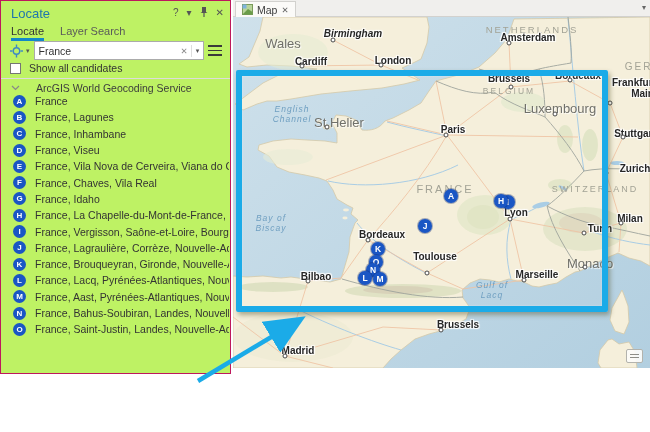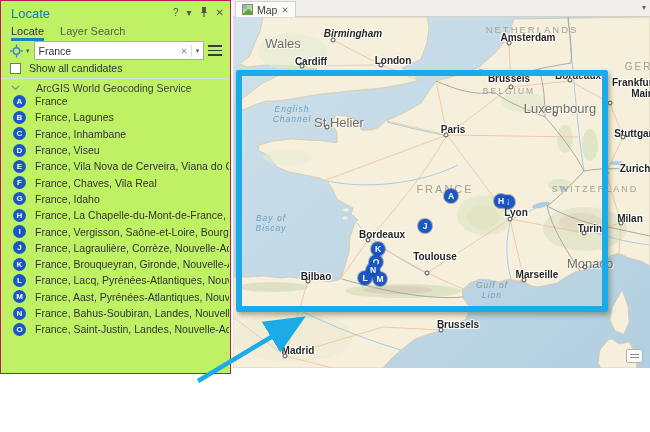--- a/index.html
+++ b/index.html
@@ -236,21 +236,21 @@
         </div>
         <div class="map-dot" style="left: 390px; top: 120px; transform: translate(-50%, -50%);"></div>
         <div class="city-label" style="left: 382px; top: 151px; transform: translate(-50%, -50%); margin-left: 20px;">
           <div>Zurich</div>
         </div>
         <div class="map-dot" style="left: 373px; top: 156px; transform: translate(-50%, -50%);"></div>
         <div class="city-label" style="left: 397px; top: 201px; transform: translate(-50%, -50%);">
           <div>Milan</div>
         </div>
         <div class="map-dot" style="left: 388px; top: 206px; transform: translate(-50%, -50%);"></div>
-        <div class="city-label" style="left: 357px; top: 211px; transform: translate(-50%, -50%);">
+        <div class="city-label" style="left: 367px; top: 211px; transform: translate(-50%, -50%);">
           <div>Turin</div>
         </div>
         <div class="map-dot" style="left: 351px; top: 216px; transform: translate(-50%, -50%);"></div>
         <div class="city-label" style="left: 283px; top: 195px; transform: translate(-50%, -50%);">
           <div>Lyon</div>
         </div>
         <div class="map-dot" style="left: 277px; top: 202px; transform: translate(-50%, -50%);"></div>
         <div class="city-label" style="left: 149px; top: 217px; transform: translate(-50%, -50%);">
           <div>Bordeaux</div>
         </div>
@@ -285,21 +285,21 @@
         <div class="water-label" style="left: 59px; top: 97px; transform: translate(-50%, -50%);">
           <div>English</div>
           <div>Channel</div>
         </div>
         <div class="water-label" style="left: 38px; top: 206px; transform: translate(-50%, -50%);">
           <div>Bay of</div>
           <div>Biscay</div>
         </div>
         <div class="water-label" style="left: 259px; top: 273px; transform: translate(-50%, -50%);">
           <div>Gulf of</div>
-          <div>Lion</div>
+          <div>Lacq</div>
         </div>
         <div class="map-marker" style="left: 218px; top: 179px; transform: translate(-50%, -50%);">A</div>
         <div class="map-marker" style="left: 275px; top: 185px; transform: translate(-50%, -50%);">I</div>
         <div class="map-marker" style="left: 268px; top: 184px; transform: translate(-50%, -50%);">H</div>
         <div class="map-marker" style="left: 192px; top: 209px; transform: translate(-50%, -50%);">J</div>
         <div class="map-marker" style="left: 145px; top: 232px; transform: translate(-50%, -50%);">K</div>
         <div class="map-marker" style="left: 143px; top: 245px; transform: translate(-50%, -50%);">O</div>
         <div class="map-marker" style="left: 140px; top: 253px; transform: translate(-50%, -50%);">N</div>
         <div class="map-marker" style="left: 132px; top: 261px; transform: translate(-50%, -50%);">L</div>
         <div class="map-marker" style="left: 147px; top: 262px; transform: translate(-50%, -50%);">M</div>

